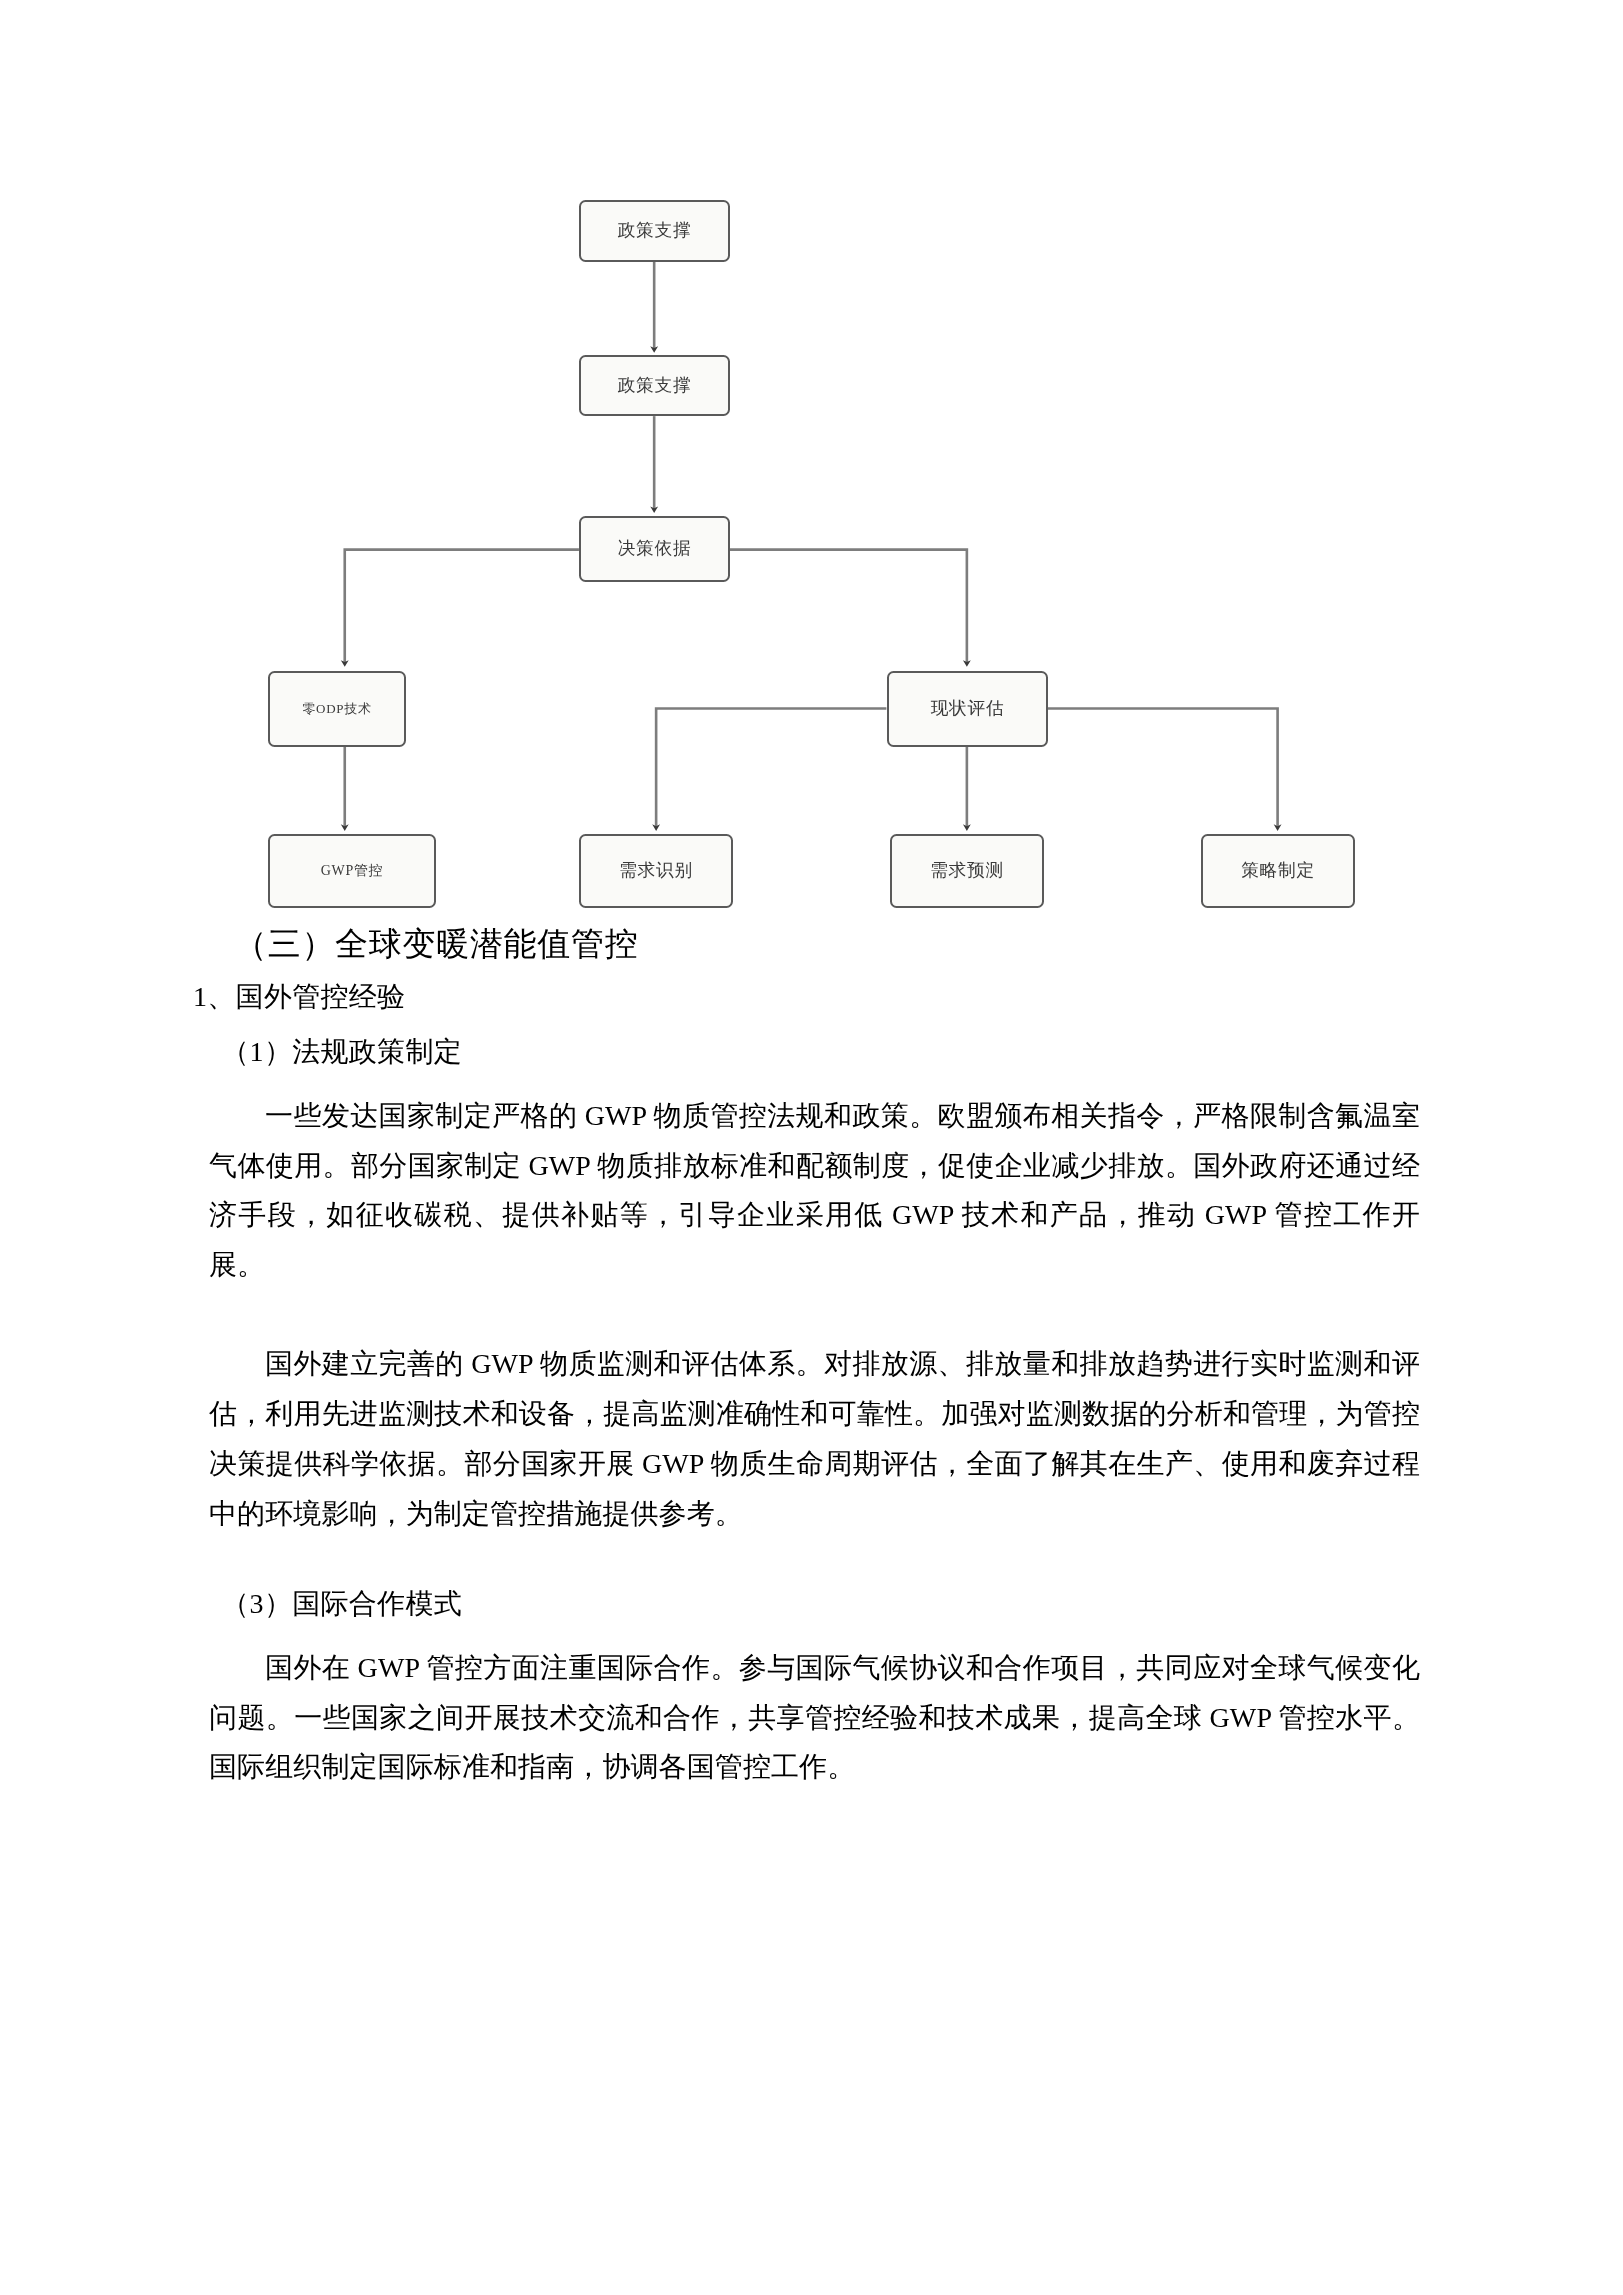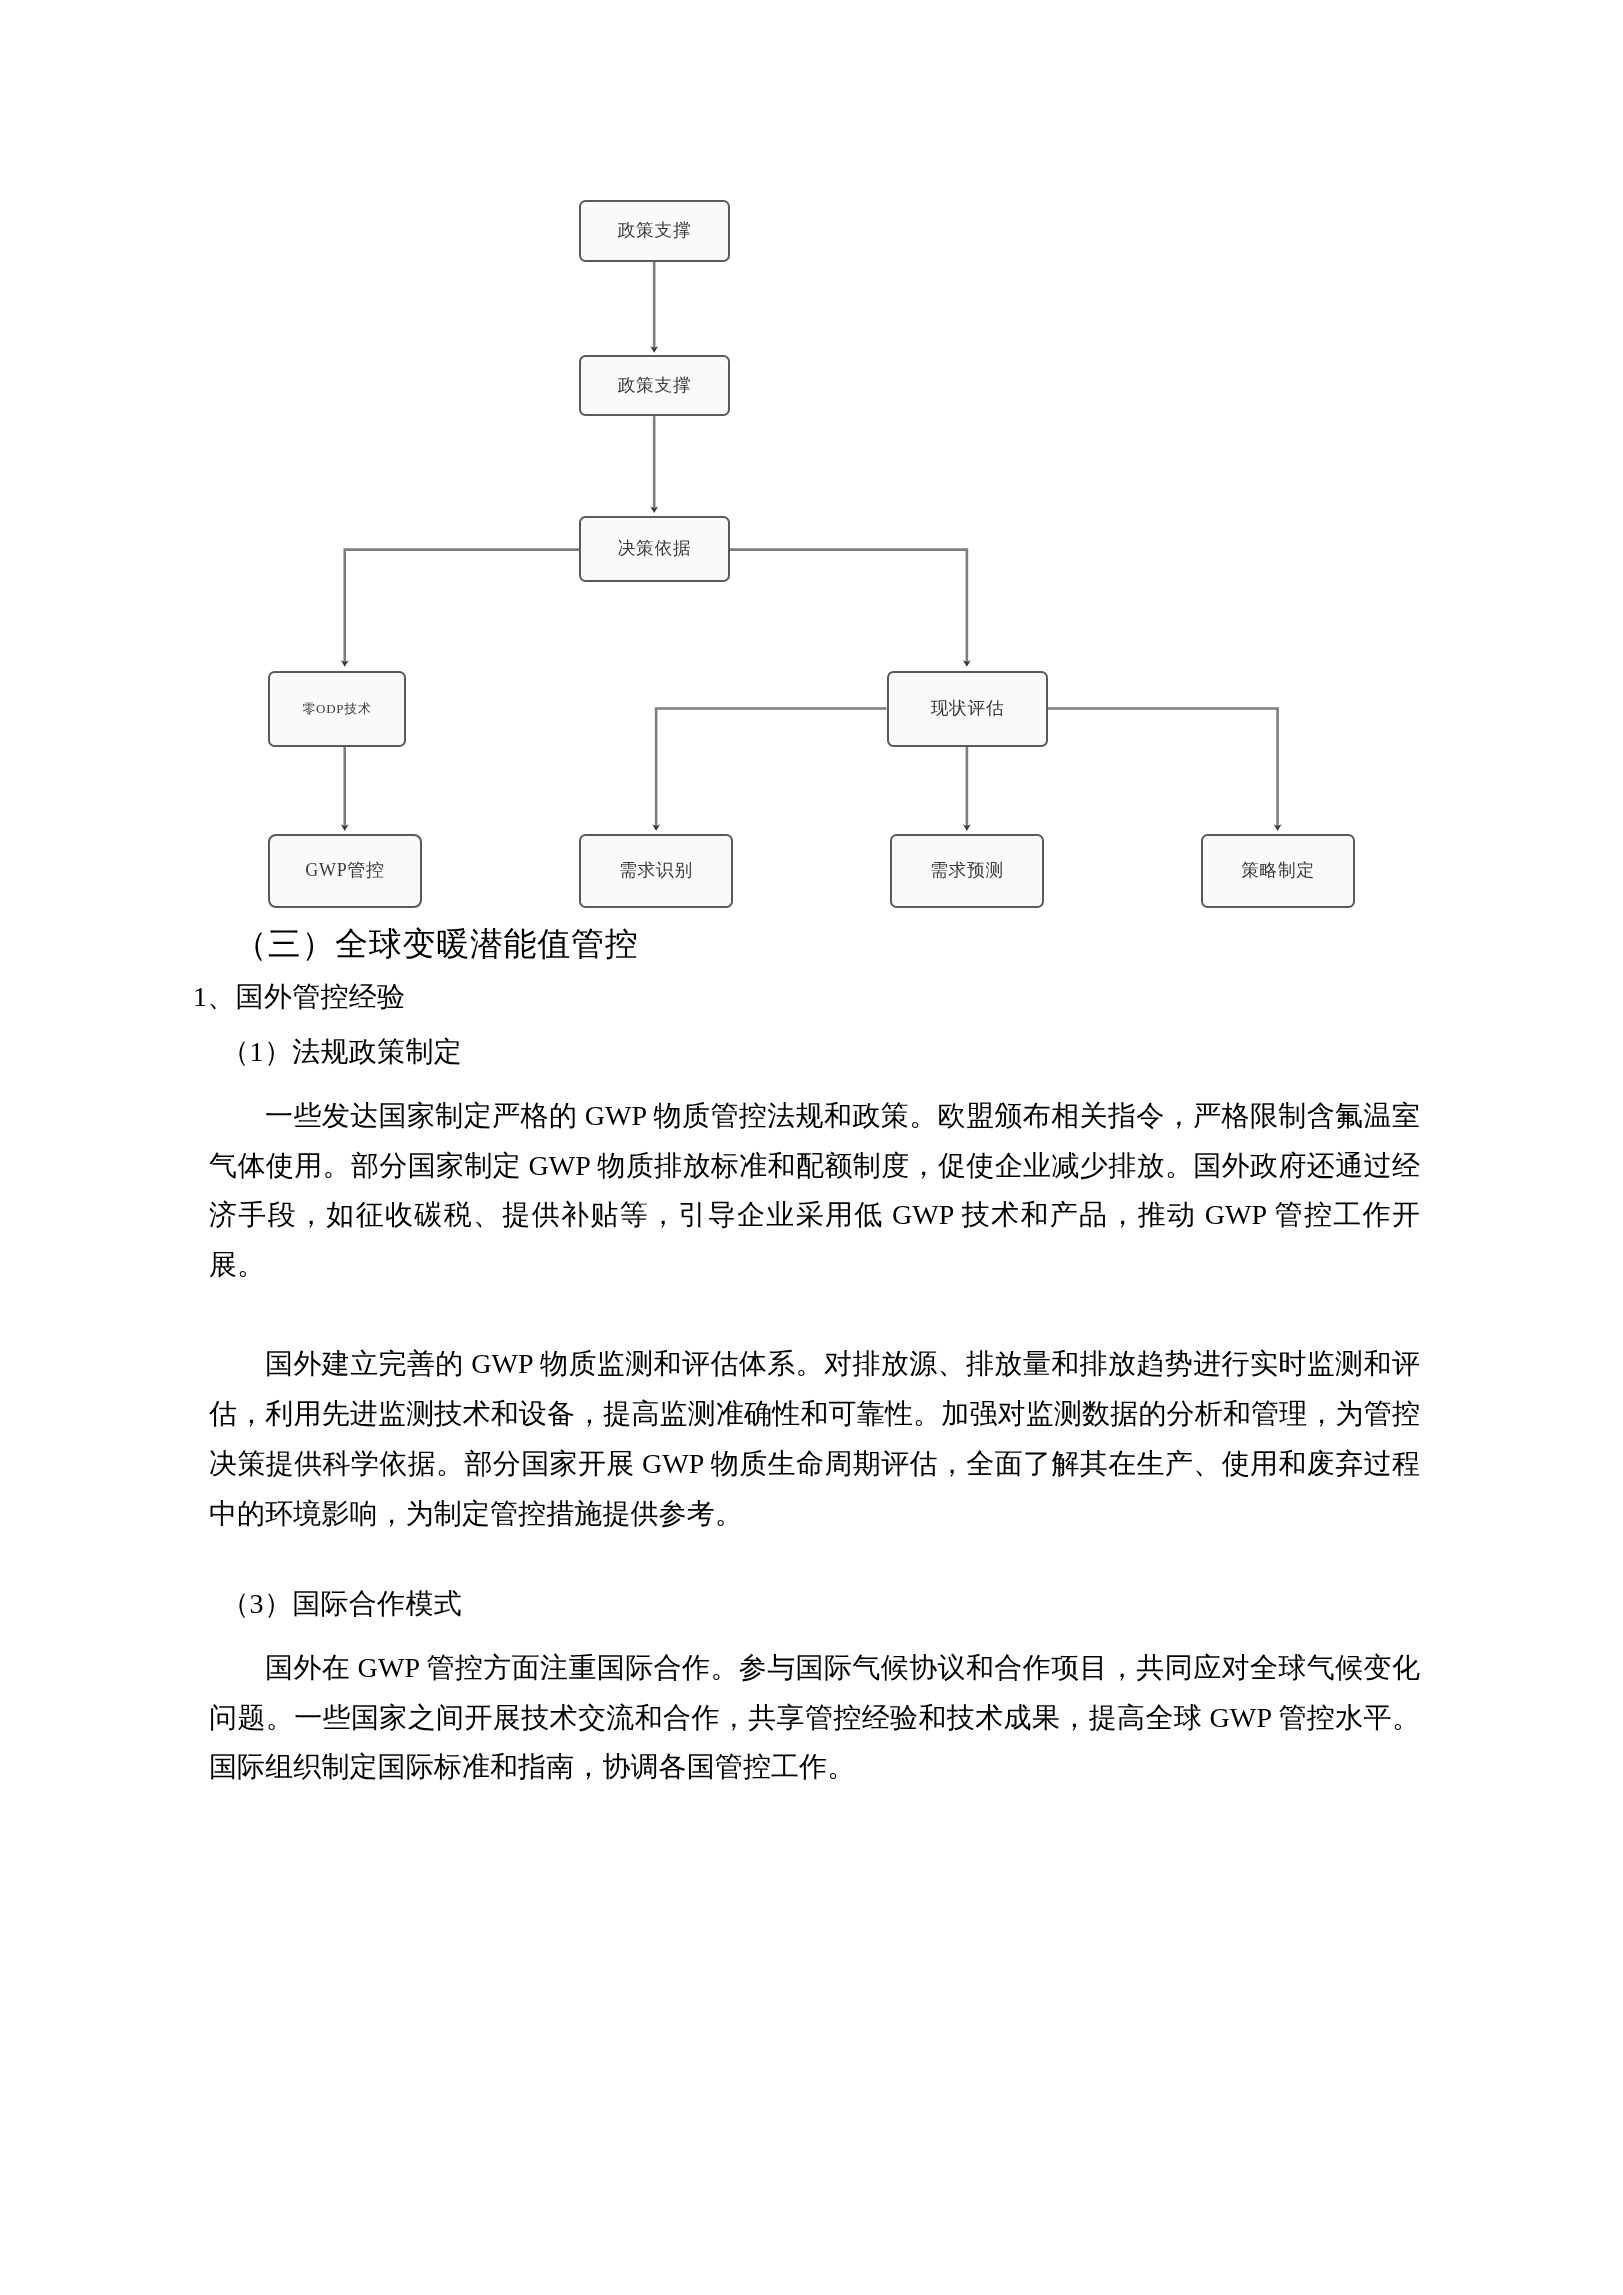--- a/index.html
+++ b/index.html
@@ -116,21 +116,21 @@
     </div>
 
     <div class="node" style="left:268px; top:671px; width:138px; height:76px; font-size:13px;">
       <span>零ODP技术</span>
     </div>
 
     <div class="node" style="left:887px; top:671px; width:161px; height:76px;">
       <span>现状评估</span>
     </div>
 
-    <div class="node" style="left:268px; top:834px; width:154px; height:74px; font-size:18px;border-radius:8px;">
+    <div class="node" style="left:268px; top:834px; width:168px; height:74px; font-size:14px;">
       <span>GWP管控</span>
     </div>
 
     <div class="node" style="left:579px; top:834px; width:154px; height:74px;">
       <span>需求识别</span>
     </div>
 
     <div class="node" style="left:890px; top:834px; width:154px; height:74px;">
       <span>需求预测</span>
     </div>

